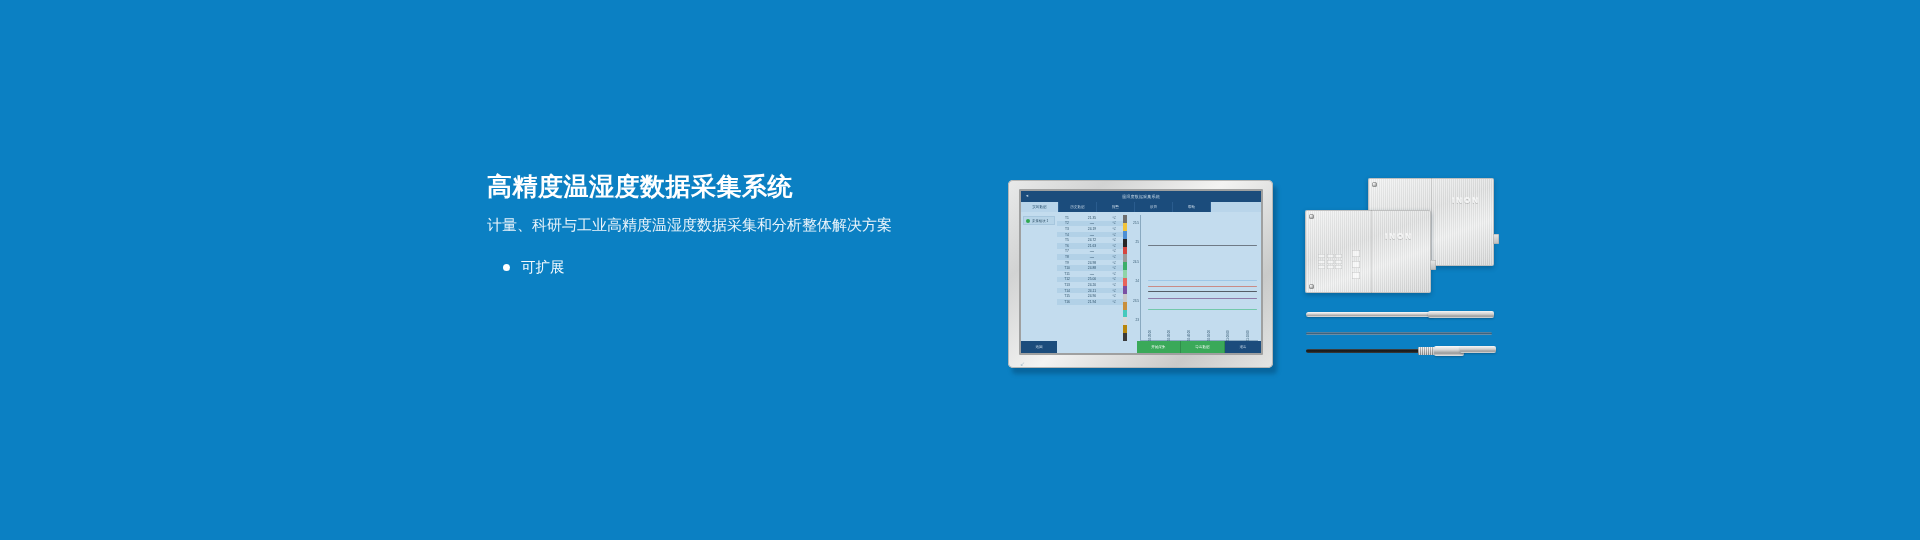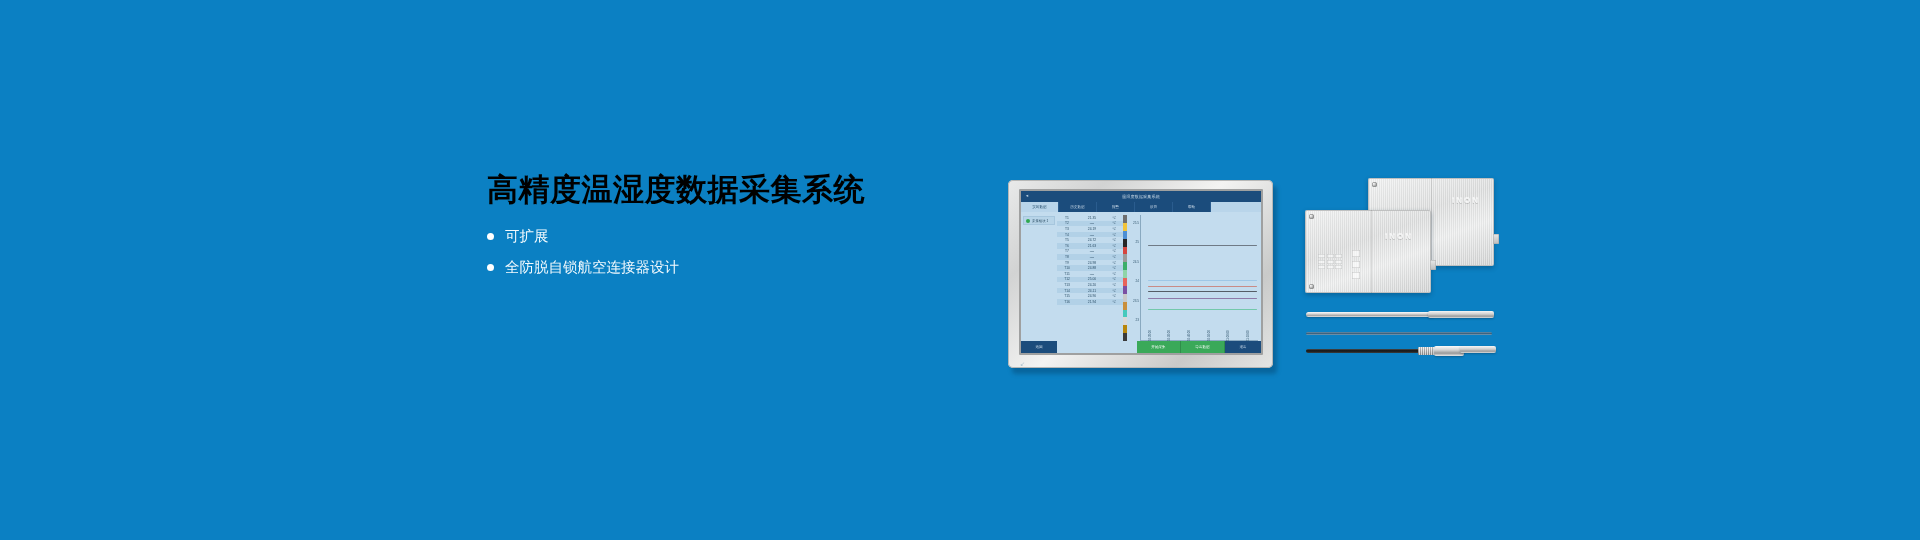--- a/index.html
+++ b/index.html
@@ -20,39 +20,39 @@
   }
 
   
   .copy {
     position: absolute;
     left: 487px;
     top: 172px;
     width: 470px;
   }
   .headline {
-    font-size: 31px;
+    font-size: 25px;
     font-weight: bold;
-    color: #000000;
+    color: #ffffff;
     letter-spacing: 0.5px;
     line-height: 1.15;
     margin: 0 0 14px 0;
     white-space: nowrap;
   }
   .subhead {
     font-size: 15px;
     color: #eaf4fb;
     font-weight: normal;
     line-height: 1.3;
     margin: 0 0 18px 0;
     white-space: nowrap;
   }
   .features {
     list-style: none;
-    margin: 0;
+    margin: 16px;
     padding: 0;
   }
   .feature {
     display: flex;
     align-items: center;
     height: 30px;
     margin-bottom: 1px;
   }
   .dot {
     width: 7px;
@@ -428,28 +428,25 @@
       linear-gradient(180deg, #eeefef, #a7a8a8);
   }
 </style>
 </head>
 <body>
 
 <div class="banner">
 
   <div class="copy">
     <h1 class="headline">高精度温湿度数据采集系统</h1>
+    <p class="subhead">计量、科研与工业高精度温湿度数据采集和分析整体解决方案</p>
     <ul class="features">
       <li class="feature">
         <span class="dot"></span>
         <span class="feature-label">可扩展</span>
-      </li>
-      <li class="feature">
-        <span class="dot"></span>
-        <span class="feature-label">全防脱自锁航空连接器设计</span>
       </li>
     </ul>
   </div>
 
   <div class="tablet">
     <div class="tablet-shadow"></div>
     <div class="tablet-body">
       <div class="tablet-inner">
         <div class="screen">
 

